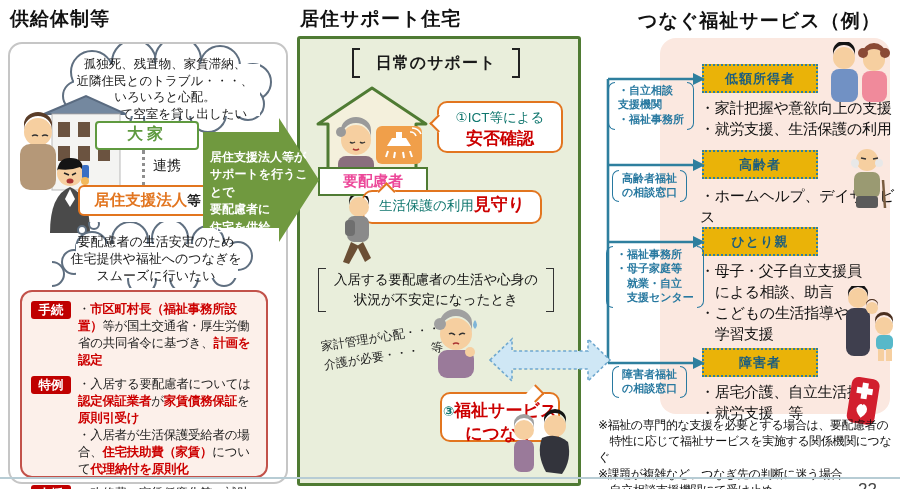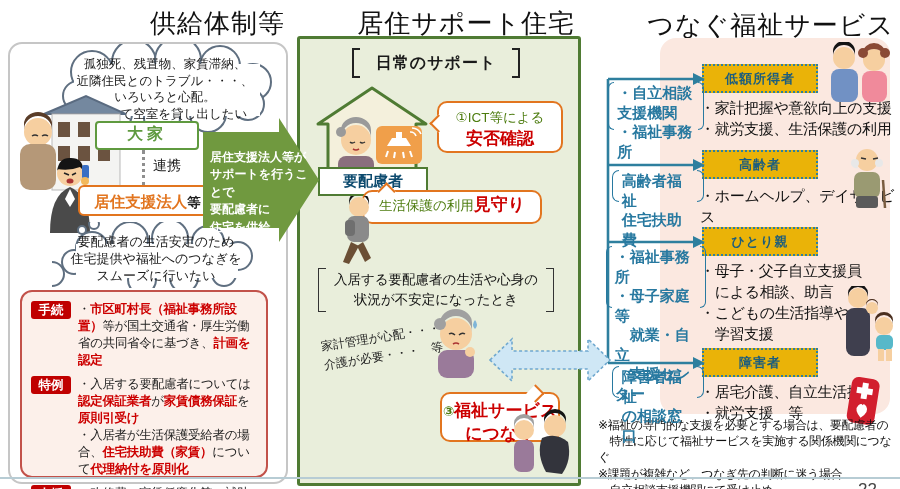--- a/index.html
+++ b/index.html
@@ -1,30 +1,30 @@
 <!DOCTYPE html>
 <html><head>
 <meta charset="utf-8">
 <style>
   html,body{margin:0;padding:0;background:#fff;}
   .slide{position:relative;width:900px;height:489px;background:#fff;overflow:hidden;
          font-family:"Liberation Sans","DejaVu Sans",sans-serif;color:#1a1a1a;}
   .abs{position:absolute;}
   .pre{white-space:pre-line;}
-  .col-title{font-weight:normal;font-size:26px;text-align:right;color:#111;letter-spacing:1px;}
+  .col-title{font-weight:bold;font-size:19px;text-align:left;color:#111;letter-spacing:1px;}
 
   
   .panel-left{border:2px solid #c6c6c6;border-radius:14px;background:#fff;}
   .cloud-svg{position:absolute;left:0;top:0;width:100%;height:100%;}
   .cloud-text{position:relative;font-size:12.5px;line-height:1.32;text-align:center;padding-top:12px;}
   .owner-box{border:2px solid #5f9a3f;border-radius:4px;background:#fff;color:#5f9a3f;
              font-weight:bold;font-size:16px;text-align:center;line-height:21px;letter-spacing:4px;}
   .dotline{border-left:3px dotted #8f8f8f;}
   .renkei{font-size:14px;color:#222;}
-  .corp-box{border:2px solid #e2751f;border-radius:6px;background:#fff;text-align:center;line-height:30px;}
+  .corp-box{border:2px solid #e2751f;border-radius:6px;background:#fff;text-align:center;line-height:25px;}
   .corp-main{color:#e2751f;font-weight:bold;font-size:15.5px;}
   .corp-suffix{color:#222;font-weight:bold;font-size:13.5px;}
   .info-box{border:2px solid #c2524a;border-radius:12px;background:#fcf0ea;padding:9px 10px 6px 9px;box-sizing:border-box;}
   .info-row{display:flex;gap:7px;margin-bottom:7px;}
   .badge{flex:0 0 40px;height:18px;background:#c00000;color:#fff;font-weight:bold;font-size:12.5px;
          text-align:center;border-radius:3px;line-height:18px;}
   .info-text{flex:1;font-size:12.5px;line-height:1.36;letter-spacing:-0.3px;}
   .info-text p{margin:0;}
   .seg-r{color:#cc0000;font-weight:bold;}
   .seg-b{color:#222;}
@@ -33,38 +33,38 @@
   .supply-arrow-text{color:#fff;font-weight:bold;font-size:12px;line-height:1.45;}
 
   
   .green-panel{border:3px solid #4f7b33;background:#e9eedb;border-radius:3px;}
   .daily{display:flex;align-items:center;justify-content:center;gap:16px;}
   .sqbr{width:8px;height:30px;border:2px solid #222;box-sizing:border-box;}
   .sqbr.l{border-right:none;}
   .sqbr.r{border-left:none;}
   .daily-text{font-size:16px;font-weight:bold;letter-spacing:1px;}
   .label-box{border:2px solid #4f7b33;background:#fff;font-weight:bold;font-size:15px;
-             text-align:center;line-height:23px;color:#0c4a6e;}
+             text-align:center;line-height:23px;color:#ec4899;}
   .callout{border:2px solid #e2751f;border-radius:10px;background:#fff;text-align:center;}
-  .callout .b{color:#4d7c0f;font-size:13.5px;}
+  .callout .b{color:#0f766e;font-size:13.5px;}
   .callout .r{color:#cc0000;font-weight:bold;font-size:17px;}
   .tail{position:absolute;width:11px;height:11px;background:#fff;transform:rotate(45deg);}
   .tail.left{left:-7px;top:14px;border-left:2px solid #e2751f;border-bottom:2px solid #e2751f;}
   .tail.up{top:-7px;left:16px;border-left:2px solid #e2751f;border-top:2px solid #e2751f;}
   .tail.upright{top:-7px;right:16px;border-right:2px solid #e2751f;border-top:2px solid #e2751f;}
   .unstable{display:flex;align-items:center;justify-content:center;gap:8px;}
   .unstable .sqbr{height:44px;border-width:1.5px;border-color:#333;}
   .unstable-text{font-size:13.5px;text-align:center;line-height:1.45;color:#111;}
   .worry{font-size:12px;transform:rotate(-9deg);line-height:1.6;color:#222;}
 
   
   .pink-panel{background:#fbe8e0;border-radius:16px;}
   .cat-box{border:2px dotted #2e7f9e;background:#eab308;color:#1c5d7d;font-weight:bold;font-size:13px;
            text-align:center;line-height:26px;letter-spacing:1px;box-sizing:border-box;}
-  .src{display:flex;align-items:stretch;color:#2879a0;font-size:15px;line-height:1.3;font-weight:bold;}
+  .src{display:flex;align-items:stretch;color:#2879a0;font-size:11px;line-height:1.3;font-weight:bold;}
   .src .txt{padding:1px 3px;}
   .paren{width:7px;border:1.5px solid #2879a0;box-sizing:border-box;}
   .paren.l{border-right:none;border-radius:9px 0 0 9px;}
   .paren.r{border-left:none;border-radius:0 9px 9px 0;}
   .items{font-size:15px;line-height:1.4;color:#111;letter-spacing:-0.3px;}
   .notes{font-size:12px;line-height:1.35;color:#111;letter-spacing:-0.4px;}
   .pagenum{font-size:17px;color:#444;}
   .footer-line{background:#b7ccd4;height:2px;}
 </style>
 </head>
@@ -311,21 +311,21 @@
 ・福祉事務所</div>
     <span class="paren r"></span>
   </div>
   <div class="abs cat-box" style="left:702px;top:64px;width:116px;height:29px;">低額所得者</div>
   <div class="abs items pre" style="left:700px;top:97px;width:198px;">・家計把握や意欲向上の支援
 ・就労支援、生活保護の利用</div>
 
   <div class="abs src" style="left:612px;top:170px;width:92px;height:32px;z-index:4;">
     <span class="paren l"></span>
     <div class="txt pre">高齢者福祉
-住宅扶助費</div>
+の相談窓口</div>
     <span class="paren r"></span>
   </div>
   <div class="abs cat-box" style="left:702px;top:150px;width:116px;height:29px;">高齢者</div>
   <div class="abs items pre" style="left:700px;top:185px;width:198px;">・ホームヘルプ、デイサービス</div>
 
   <div class="abs src" style="left:606px;top:246px;width:100px;height:62px;z-index:4;">
     <span class="paren l"></span>
     <div class="txt pre">・福祉事務所
 ・母子家庭等
 　就業・自立

